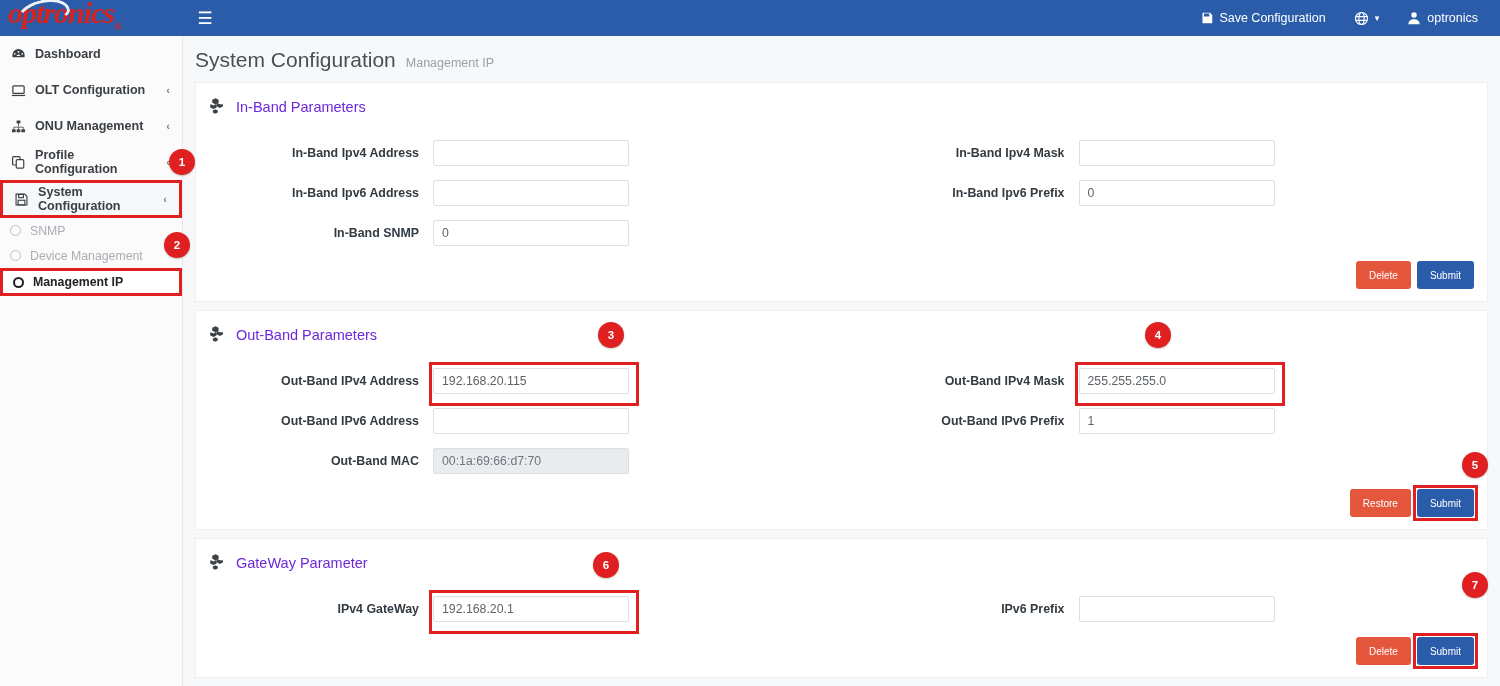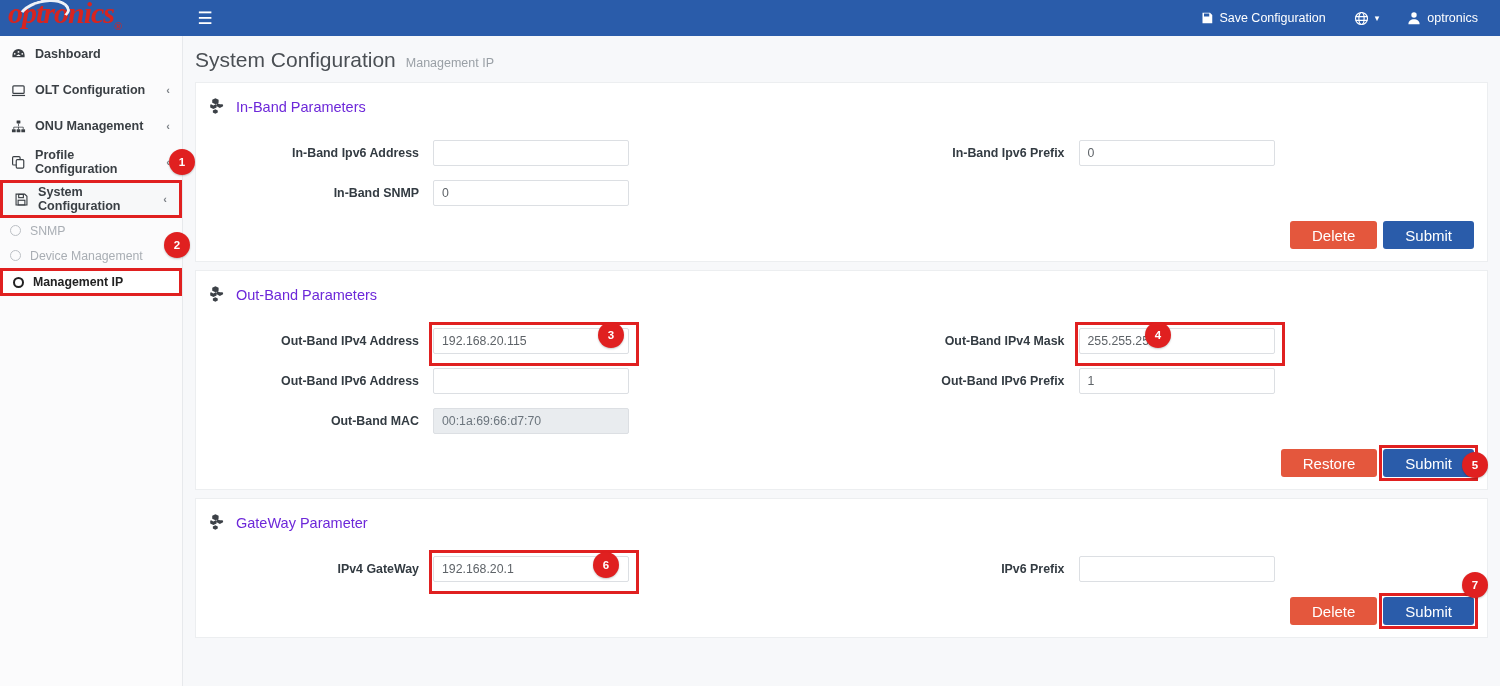--- a/index.html
+++ b/index.html
@@ -154,22 +154,22 @@
     left: -4px; top: -6px; width: 204px; height: 38px;
     border: 3px solid #e02020; pointer-events: none;
   }
 
   .btn-row {
     display: flex; justify-content: flex-end;
     gap: 6px; padding-right: 13px; margin-top: 8px;
     position: relative;
   }
   .btn {
-    height: 28px; min-width: 54px; padding: 0 22px;
-    font-size: 15px; color: #fff; border: none;
+    height: 28px; min-width: 54px; padding: 0 13px;
+    font-size: 10px; color: #fff; border: none;
     border-radius: 3px; cursor: pointer;
     font-family: "Liberation Sans", sans-serif;
   }
   .btn-danger { background: #e4573d; }
   .btn-primary { background: #2a5caa; }
   .btn-wrap { position: relative; display: inline-block; }
   .btn-wrap.boxed::after {
     content: ""; position: absolute;
     left: -4px; top: -4px; right: -4px; bottom: -4px;
     border: 3px solid #e02020; pointer-events: none;
@@ -340,20 +340,30 @@
       <span>
         <svg width="17" height="17" viewBox="0 0 16 16" fill="#3c4147">
           <path d="M5.1 1.2L2.1 2.7v2.6l3 1.5 3-1.5V2.7zM1 6.9L.2 7.3v2.6l3 1.5 3-1.5V7.3l-.8-.4-2.2 1.1zm8.3 0l-2.2-1.1-.8.4v2.6l3 1.5 3-1.5V7.3l-.8-.4zM5 11.6l-2.3 1.2v1.8l2.3 1.2 2.3-1.2v-1.8z"></path>
         </svg>
       </span>
       <span>In-Band Parameters</span>
     </div>
     <div class="rows">
           <div class="row">
             <div class="col">
+              <div class="fld-label">In-Band Ipv4 Address</div>
+              <div class="fld-wrap"><input class="fld" type="text" style=""></div>
+            </div>
+            <div class="col">
+              <div class="fld-label">In-Band Ipv4 Mask</div>
+              <div class="fld-wrap"><input class="fld" type="text" style=""></div>
+            </div>
+          </div>
+          <div class="row">
+            <div class="col">
               <div class="fld-label">In-Band Ipv6 Address</div>
               <div class="fld-wrap"><input class="fld" type="text" style=""></div>
             </div>
             <div class="col">
               <div class="fld-label">In-Band Ipv6 Prefix</div>
               <div class="fld-wrap"><input class="fld" type="text" value="0" style=""></div>
             </div>
           </div>
           <div class="row">
             <div class="col">

